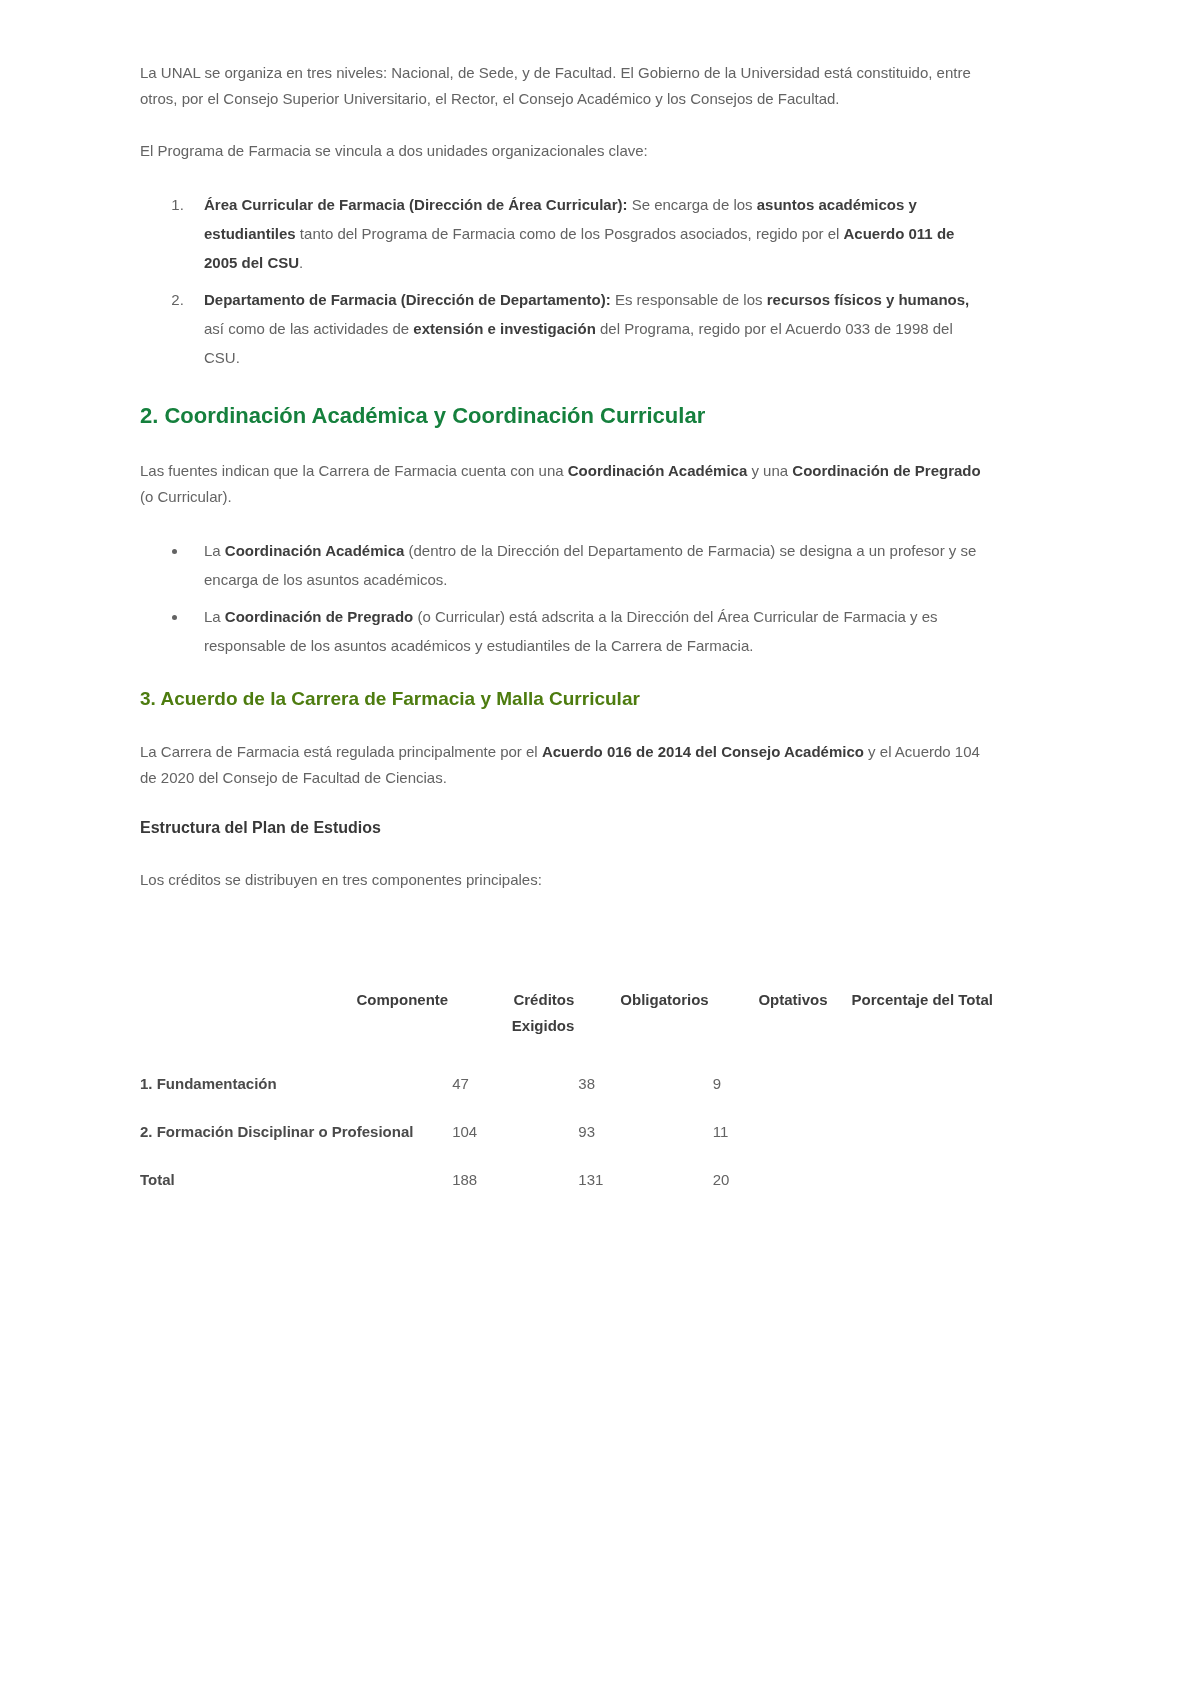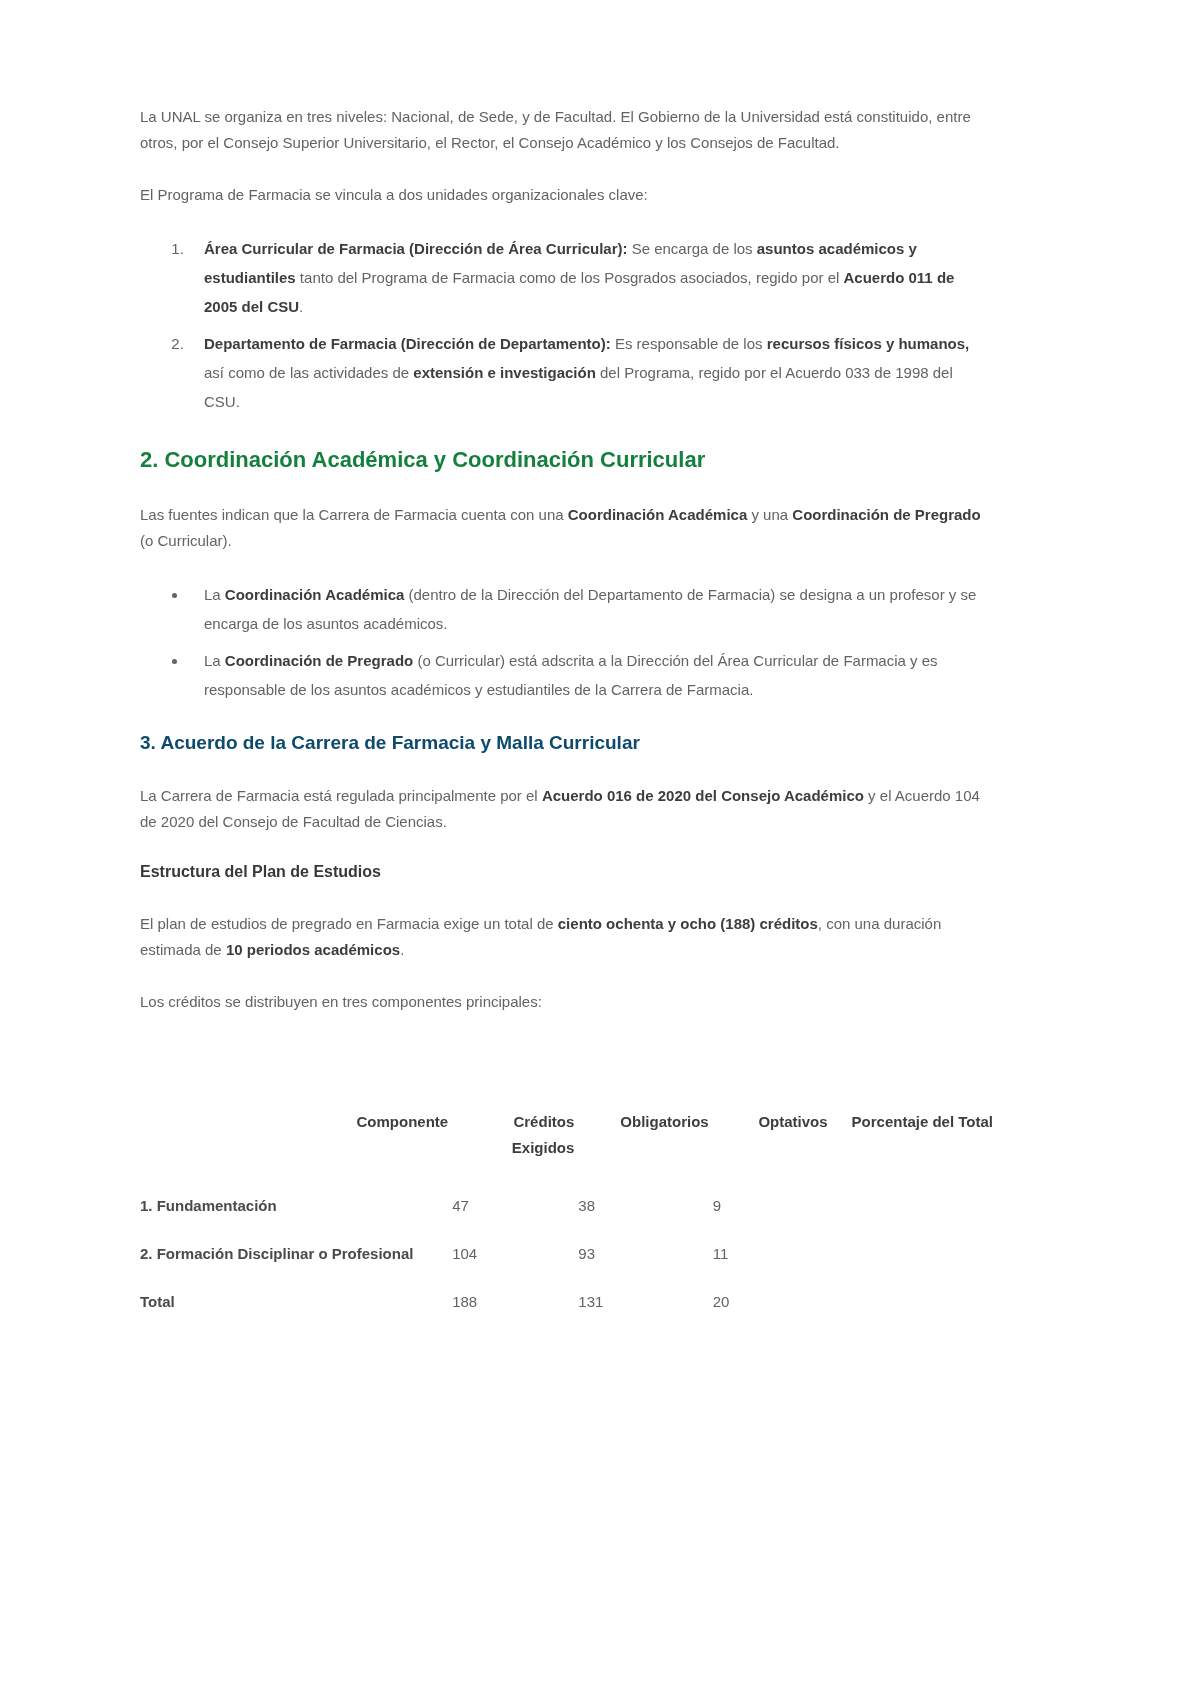--- a/index.html
+++ b/index.html
@@ -5,39 +5,39 @@
   html, body { margin: 0; padding: 0; background: #ffffff; }
   body {
     width: 1192px; min-height: 1684px;
     font-family: "Liberation Sans", sans-serif;
     color: #636363;
     -webkit-font-smoothing: antialiased;
   }
   .page {
     box-sizing: border-box;
     width: 1192px; min-height: 1684px;
-    padding: 104px 195px 60px 140px;
+    padding: 60px 195px 60px 140px;
   }
   p.body {
     font-size: 15px; line-height: 26px;
     margin: 0 0 26px 0; color: #636363;
   }
   .b { font-weight: bold; color: #3d3d3d; }
   ol.org-list, ul.coord-list {
     margin: 0 9px 26px 0; padding: 0 0 0 48px;
     font-size: 15px; line-height: 29px; color: #636363;
   }
   ol.org-list li, ul.coord-list li { margin: 0 0 8px 0; padding-left: 16px; }
   ul.coord-list { list-style-type: disc; }
   h2.sec2 {
     font-size: 22px; line-height: 28px; color: #15803d;
     margin: 30px 0 28px 0; font-weight: bold;
   }
   h2.sec3 {
-    font-size: 19px; line-height: 25px; color: #0c4a6e;
+    font-size: 19px; line-height: 25px; color: #4d7c0f;
     margin: 24px 0 28px 0; font-weight: bold;
   }
   h3.sub {
     font-size: 16px; line-height: 22px; color: #383838;
     margin: 18px 0 28px 0; font-weight: bold;
   }
   p.last { margin-bottom: 0; }
   table.credits {
     margin-top: 94px;
     border-collapse: collapse; table-layout: fixed;
@@ -90,28 +90,25 @@
       <span>La </span><span class="b">Coordinación Académica</span><span> (dentro de la Dirección del Departamento de Farmacia) se designa a un profesor y se encarga de los asuntos académicos.</span>
     </li>
     <li>
       <span>La </span><span class="b">Coordinación de Pregrado</span><span> (o Curricular) está adscrita a la Dirección del Área Curricular de Farmacia y es responsable de los asuntos académicos y estudiantiles de la Carrera de Farmacia.</span>
     </li>
   </ul>
 
   <h2 class="sec3">3. Acuerdo de la Carrera de Farmacia y Malla Curricular</h2>
 
   <p class="body">
-    <span>La Carrera de Farmacia está regulada principalmente por el </span><span class="b">Acuerdo 016 de 2020 del Consejo Académico</span><span> y el Acuerdo 104 de 2020 del Consejo de Facultad de Ciencias.</span>
+    <span>La Carrera de Farmacia está regulada principalmente por el </span><span class="b">Acuerdo 016 de 2014 del Consejo Académico</span><span> y el Acuerdo 104 de 2020 del Consejo de Facultad de Ciencias.</span>
   </p>
 
   <h3 class="sub">Estructura del Plan de Estudios</h3>
 
-  <p class="body">
-    <span>El plan de estudios de pregrado en Farmacia exige un total de </span><span class="b">ciento ochenta y ocho (188) créditos</span><span>, con una duración estimada de </span><span class="b">10 periodos académicos</span><span>.</span>
-  </p>
 
   <p class="body last">Los créditos se distribuyen en tres componentes principales:</p>
 
   <table class="credits">
     <colgroup>
       <col class="c1">
         <col class="c2">
         <col class="c3">
         <col class="c4">
         <col class="c5">

